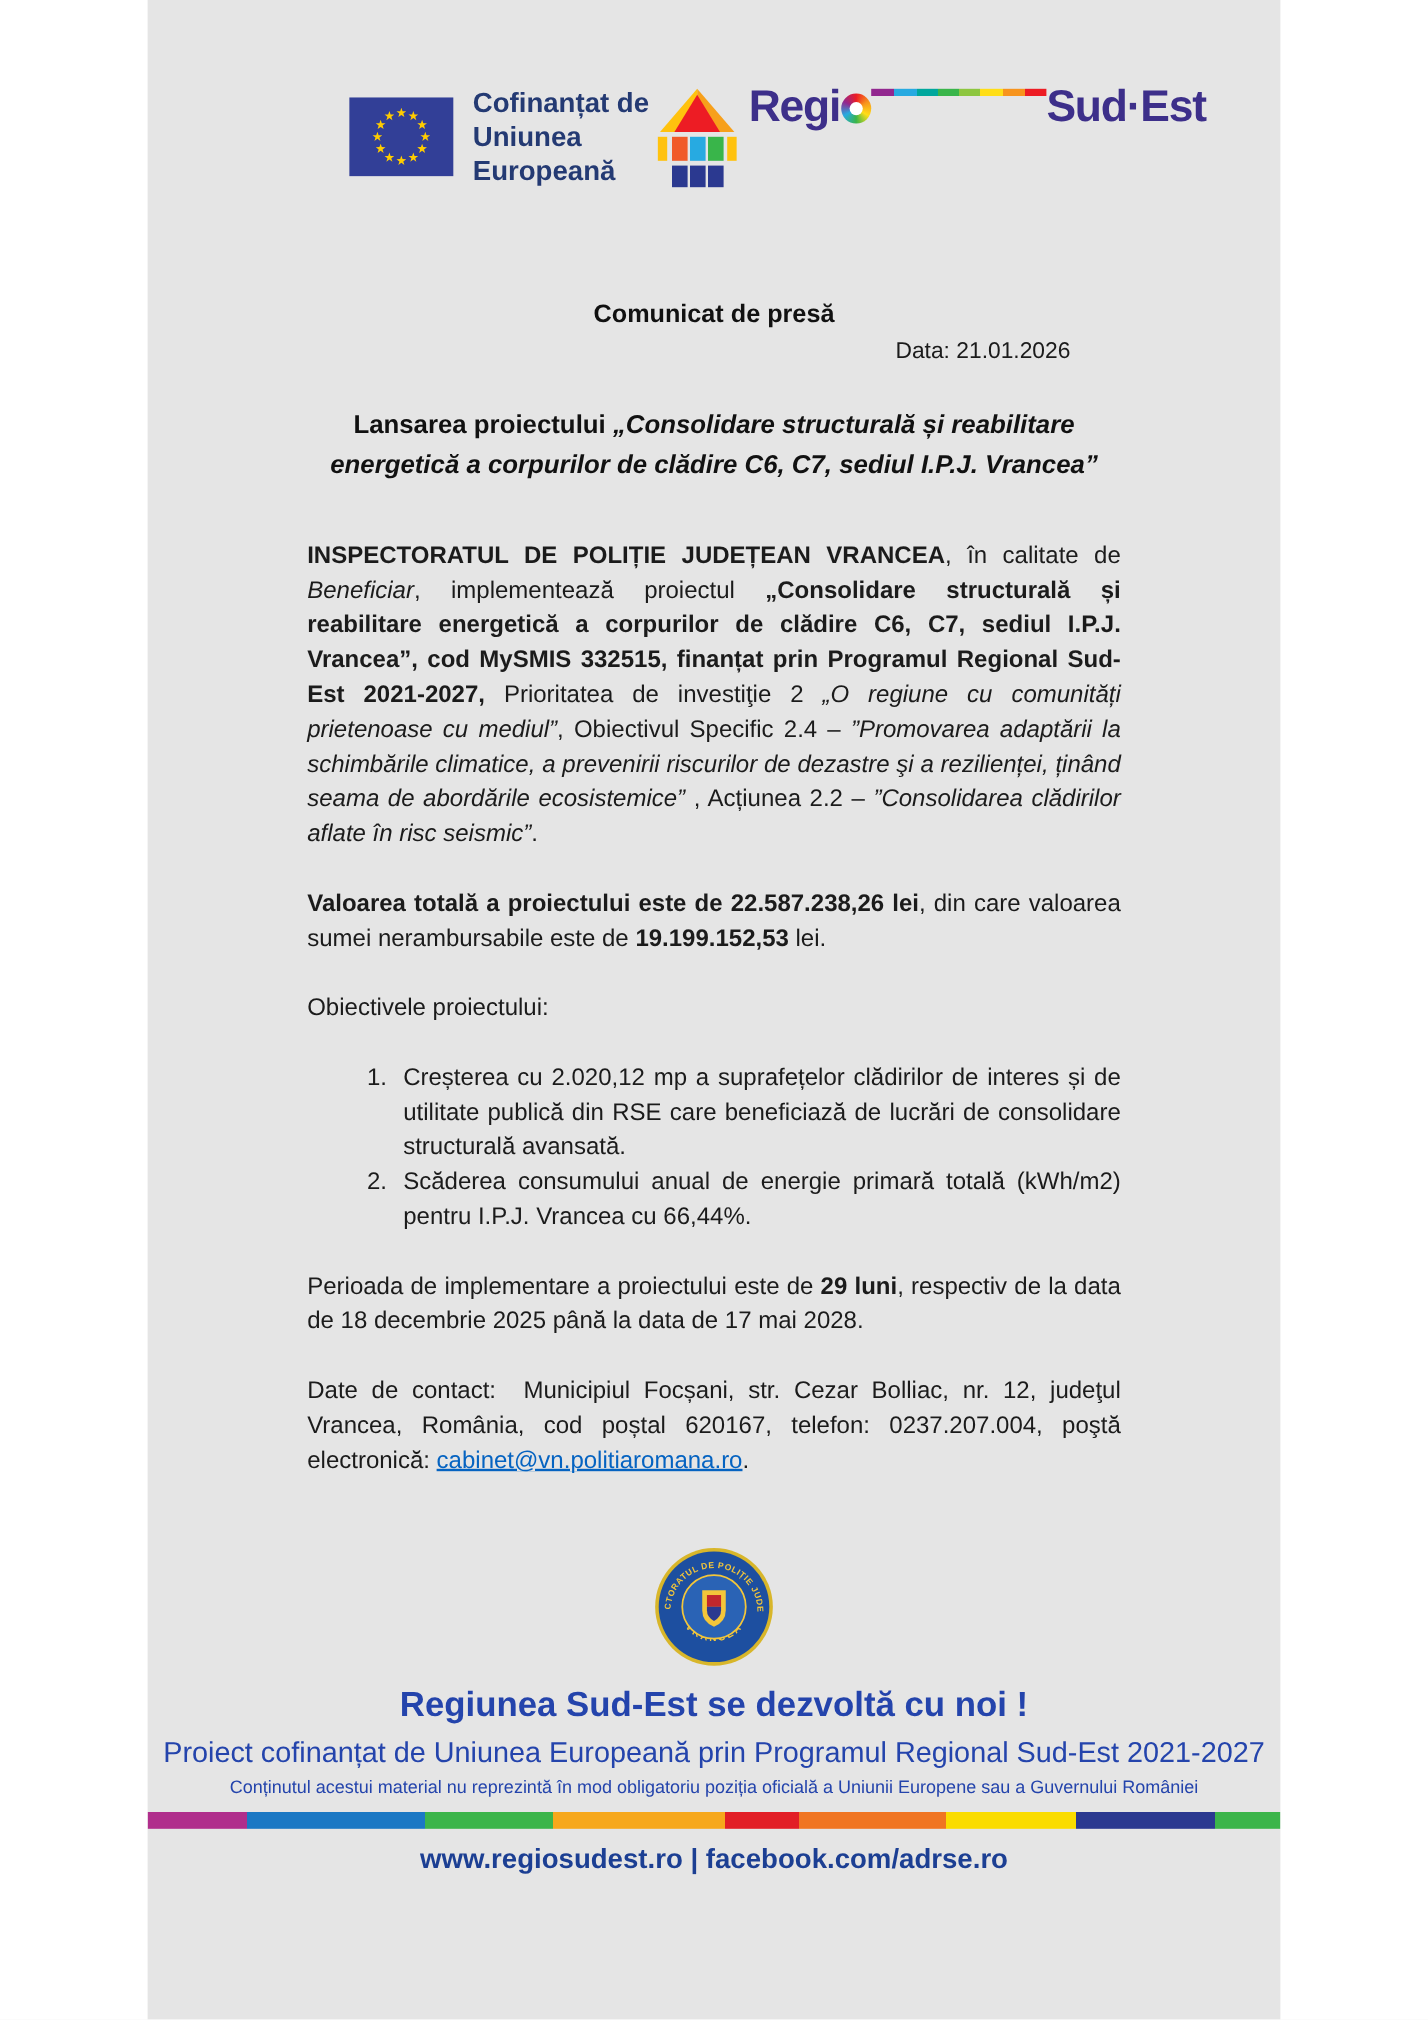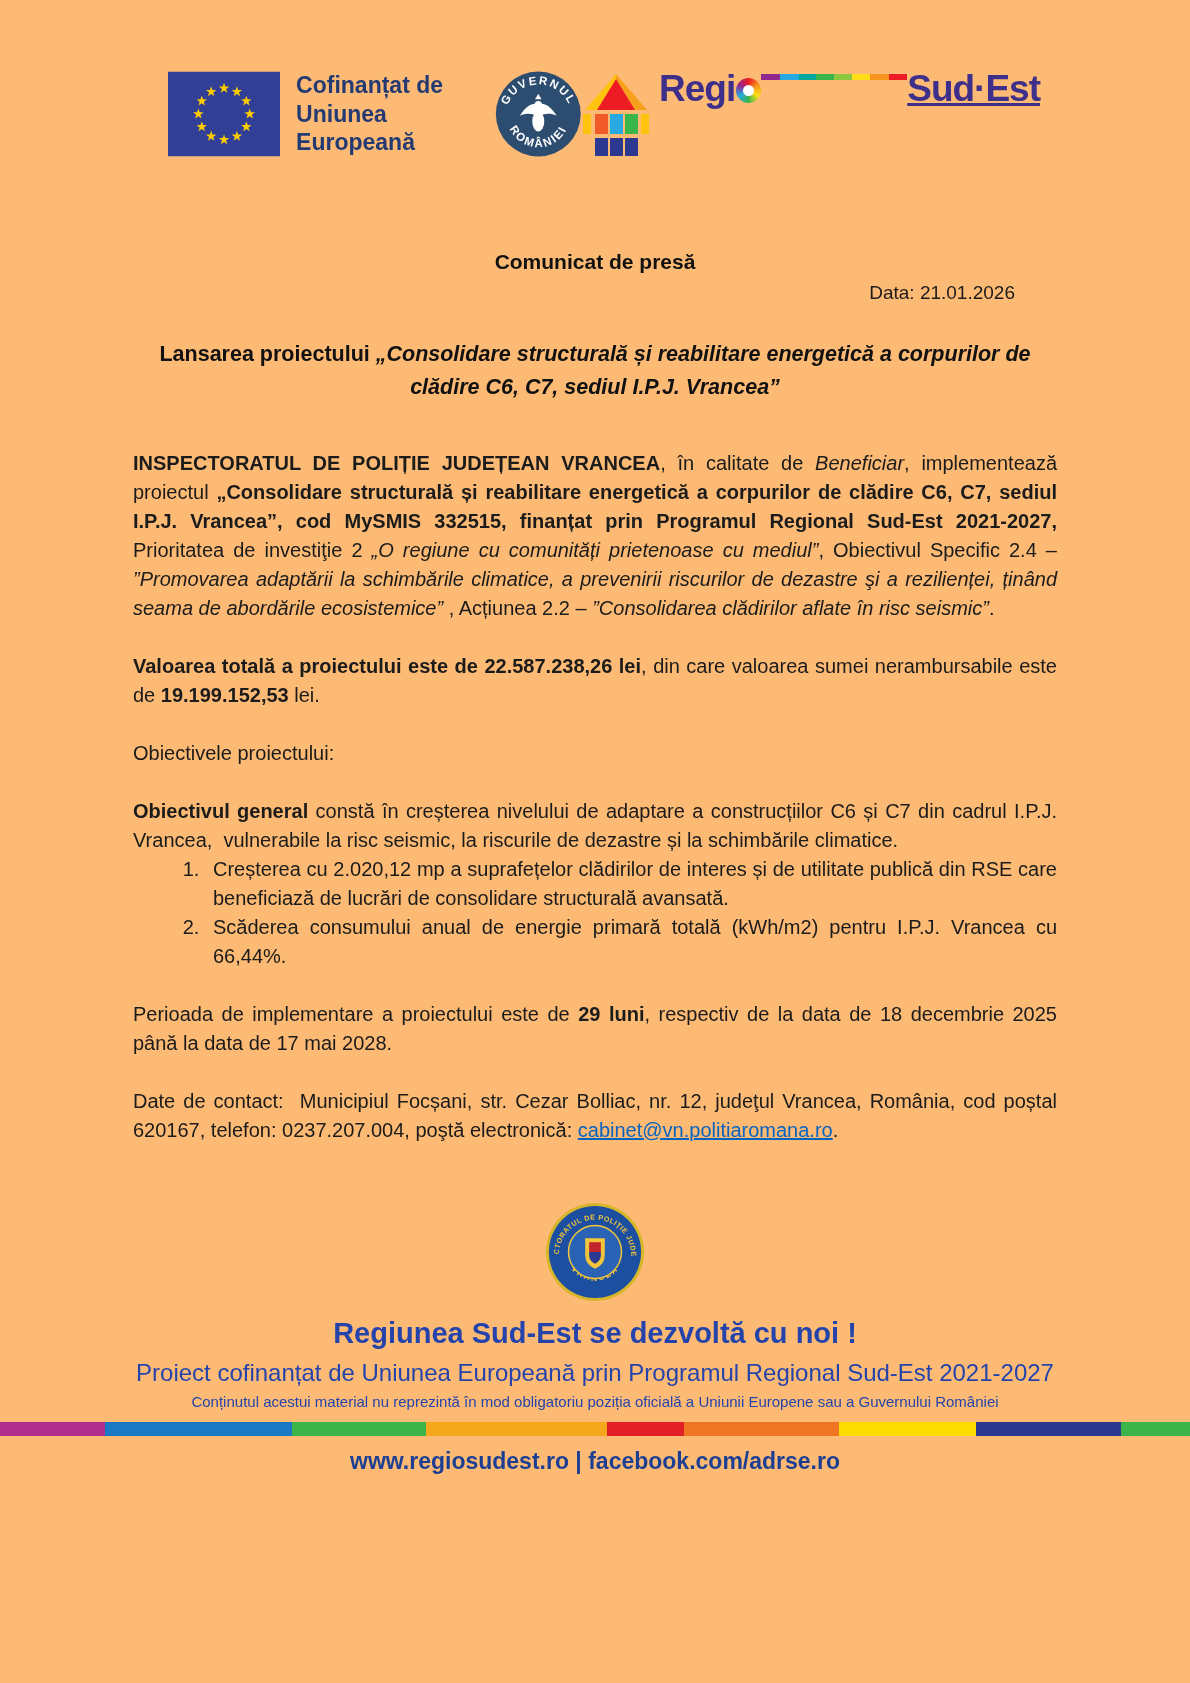--- a/index.html
+++ b/index.html
@@ -1,38 +1,38 @@
 <!DOCTYPE html>
 <html><head>
 <meta charset="utf-8">
 <style>
   html,body{margin:0;padding:0;background:#ffffff;}
   .page{
-    width:1190px;height:1683px;margin:0 auto;background:#fdba74;
+    width:944px;height:1683px;margin:0 auto;background:#e5e5e5;
     font-family:"Liberation Sans","DejaVu Sans",sans-serif;color:#1b1b1b;
     position:relative;overflow:hidden;
   }
   
   .logos{display:flex;align-items:center;justify-content:space-between;
     padding:66px 150px 0 168px;height:96px;}
   .eu-block{display:flex;align-items:center;gap:16px;}
   .eu-flag{display:block;}
   .eu-text{font-weight:bold;font-size:23px;line-height:1.25;color:#243a73;}
   .gov-logo{display:block;}
   .regio{display:flex;align-items:flex-start;gap:10px;}
   .regio-text{display:flex;flex-direction:row;}
   .regio-line1{font-size:37px;font-weight:800;color:#3d2f8a;line-height:1;
     letter-spacing:-1px;display:flex;align-items:center;}
   .regio-o{width:25px;height:25px;border-radius:50%;margin-left:1px;position:relative;top:2px;
     background:conic-gradient(#ed1c24,#f7941d,#ffde17,#39b54a,#27aae1,#92278f,#ed1c24);
     display:inline-flex;align-items:center;justify-content:center;}
   .regio-o .hole{width:11px;height:11px;border-radius:50%;background:#ffffff;}
   .regio-stripe{height:6px;margin:4px 0 3px;width:146px;
     background:linear-gradient(90deg,#92278f 0 13%,#27aae1 13% 26%,#00a79d 26% 38%,#39b54a 38% 50%,#8dc63f 50% 62%,#ffde17 62% 75%,#f7941d 75% 88%,#ed1c24 88% 100%);}
-  .regio-line2{font-size:37px;font-weight:800;color:#3d2f8a;line-height:1;letter-spacing:-1px;text-decoration:underline;}
+  .regio-line2{font-size:37px;font-weight:800;color:#3d2f8a;line-height:1;letter-spacing:-1px;}
   
   .content{padding:0 133px;}
   h1.title{margin:88px 0 0;text-align:center;font-size:21px;font-weight:bold;color:#111;}
   .date{margin-top:8px;text-align:right;font-size:19px;padding-right:42px;}
   h2.heading{margin:34px auto 0;max-width:905px;text-align:center;
     font-size:21.5px;font-weight:bold;line-height:1.55;color:#111;}
   
   .blocks{margin-top:44px;font-size:20px;line-height:29px;}
   .blocks p{margin:0 0 29px;text-align:justify;}
   .blocks p[data-name="objective-general"]{margin-bottom:0;}
@@ -130,21 +130,20 @@
   </header>
 
   <main class="content" data-name="document-body">
     <h1 class="title" data-name="page-title">Comunicat de presă</h1>
     <div class="date" data-name="date-line">Data: 21.01.2026</div>
     <h2 class="heading" data-name="project-heading"><span data-name="text-run" class="b">Lansarea proiectului </span><span data-name="text-run" class="b i">„Consolidare structurală și reabilitare energetică a corpurilor de clădire C6, C7, sediul I.P.J. Vrancea”</span></h2>
     <div class="blocks" data-name="body-blocks">
         <p data-name="intro-paragraph"><span data-name="text-run" class="b">INSPECTORATUL DE POLIȚIE JUDEȚEAN VRANCEA</span><span data-name="text-run">, în calitate de </span><span data-name="text-run" class="i">Beneficiar</span><span data-name="text-run">, implementează proiectul </span><span data-name="text-run" class="b">„Consolidare structurală și reabilitare energetică a corpurilor de clădire C6, C7, sediul I.P.J. Vrancea”, cod MySMIS 332515, finanțat prin Programul Regional Sud-Est 2021-2027,</span><span data-name="text-run"> Prioritatea de investiţie 2 </span><span data-name="text-run" class="i">„O regiune cu comunități prietenoase cu mediul”</span><span data-name="text-run">, Obiectivul Specific 2.4 – </span><span data-name="text-run" class="i">”Promovarea adaptării la schimbările climatice, a prevenirii riscurilor de dezastre şi a rezilienței, ținând seama de abordările ecosistemice”</span><span data-name="text-run"> , Acțiunea 2.2 – </span><span data-name="text-run" class="i">”Consolidarea clădirilor aflate în risc seismic”</span><span data-name="text-run">.</span></p>
         <p data-name="total-value-paragraph"><span data-name="text-run" class="b">Valoarea totală a proiectului este de 22.587.238,26 lei</span><span data-name="text-run">, din care valoarea sumei nerambursabile este de </span><span data-name="text-run" class="b">19.199.152,53</span><span data-name="text-run"> lei.</span></p>
         <p data-name="objectives-label"><span data-name="text-run">Obiectivele proiectului:</span></p>
-        <p data-name="objective-general"><span data-name="text-run" class="b">Obiectivul general</span><span data-name="text-run"> constă în creșterea nivelului de adaptare a construcțiilor C6 și C7 din cadrul I.P.J. Vrancea,&nbsp; vulnerabile la risc seismic, la riscurile de dezastre și la schimbările climatice.</span></p>
         <ol data-name="objectives-list">
           <li data-name="list-item"><span data-name="text-run">Creșterea cu 2.020,12 mp a suprafețelor clădirilor de interes și de utilitate publică din RSE care beneficiază de lucrări de consolidare structurală avansată.</span></li>
           <li data-name="list-item"><span data-name="text-run">Scăderea consumului anual de energie primară totală (kWh/m2) pentru I.P.J. Vrancea cu 66,44%.</span></li>
         </ol>
         <p data-name="implementation-period-paragraph"><span data-name="text-run">Perioada de implementare a proiectului este de </span><span data-name="text-run" class="b">29 luni</span><span data-name="text-run">, respectiv de la data de 18 decembrie 2025 până la data de 17 mai 2028.</span></p>
         <p data-name="contact-paragraph"><span data-name="text-run">Date de contact:&nbsp; Municipiul Focșani, str. Cezar Bolliac, nr. 12, judeţul Vrancea, România, cod poștal 620167, telefon: 0237.207.004, poştă electronică: </span><a class="link" href="#" data-name="email-link">cabinet@vn.politiaromana.ro</a><span data-name="text-run">.</span></p>
       </div>
   </main>
 
   <footer data-name="page-footer">

